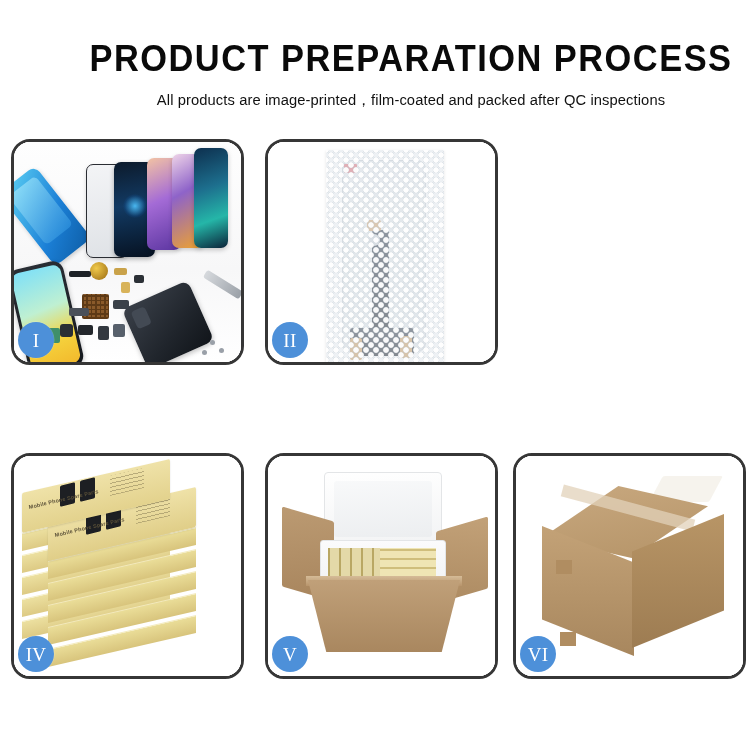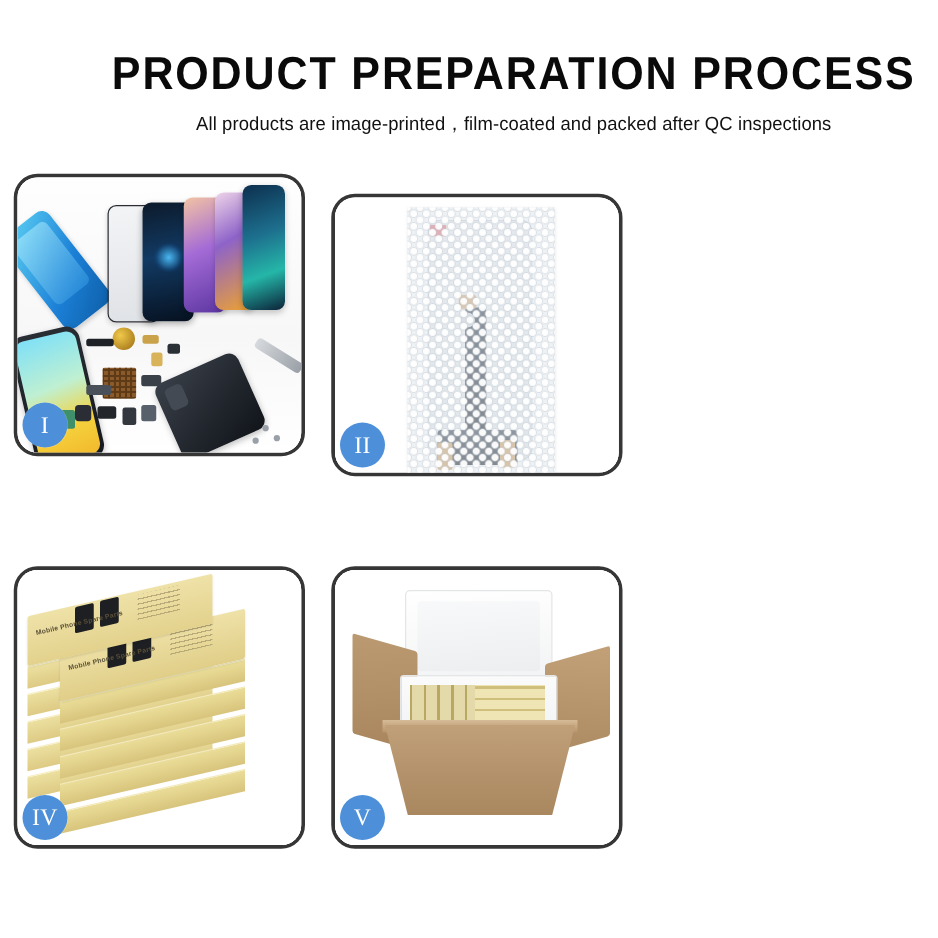--- a/index.html
+++ b/index.html
@@ -29,21 +29,21 @@
   
   .grid{position:absolute;left:11px;top:139px;width:728px;height:540px;}
   .card{
     position:absolute;width:233px;height:226px;
     border:3.2px solid #363636;border-radius:19px;
     background:#ffffff;box-sizing:border-box;overflow:visible;
   }
   .card .inner{
     position:absolute;inset:0;border-radius:16px;overflow:hidden;background:#fdfdfd;
   }
-  .c1{left:0;top:0;}      .c2{left:254px;top:0;margin-top:16px;}      .c3{left:502px;top:0;}
+  .c1{left:0;top:0;}      .c2{left:254px;top:0;}      .c3{left:502px;top:0;}
   .c4{left:0;top:314px;}  .c5{left:254px;top:314px;}  .c6{left:502px;top:314px;}
 
   
   .badge{
     position:absolute;left:4px;bottom:4px;width:36px;height:36px;border-radius:50%;
     background:#4d90d9;display:flex;align-items:center;justify-content:center;
     z-index:6;box-shadow:0 0 0 .5px rgba(255,255,255,.25);
   }
   .badge span{
     font-family:"Liberation Serif","DejaVu Serif",serif;
@@ -405,15 +405,31 @@
           <div class="v-innerR"></div>
           <div class="v-rim"></div>
           <div class="v-body"></div>
         </div>
       </div>
       <div class="badge">
         <span>V</span>
       </div>
     </div>
 
+    <div class="card c6">
+      <div class="inner">
+        <div class="sceneVI">
+          <div class="k-flap"></div>
+          <div class="k-top"></div>
+          <div class="k-tape"></div>
+          <div class="k-left"></div>
+          <div class="k-right"></div>
+          <div class="k-lbl1"></div>
+          <div class="k-lbl2"></div>
+        </div>
+      </div>
+      <div class="badge">
+        <span>VI</span>
+      </div>
+    </div>
 
   </div>
 </div>
 
 </body></html>

